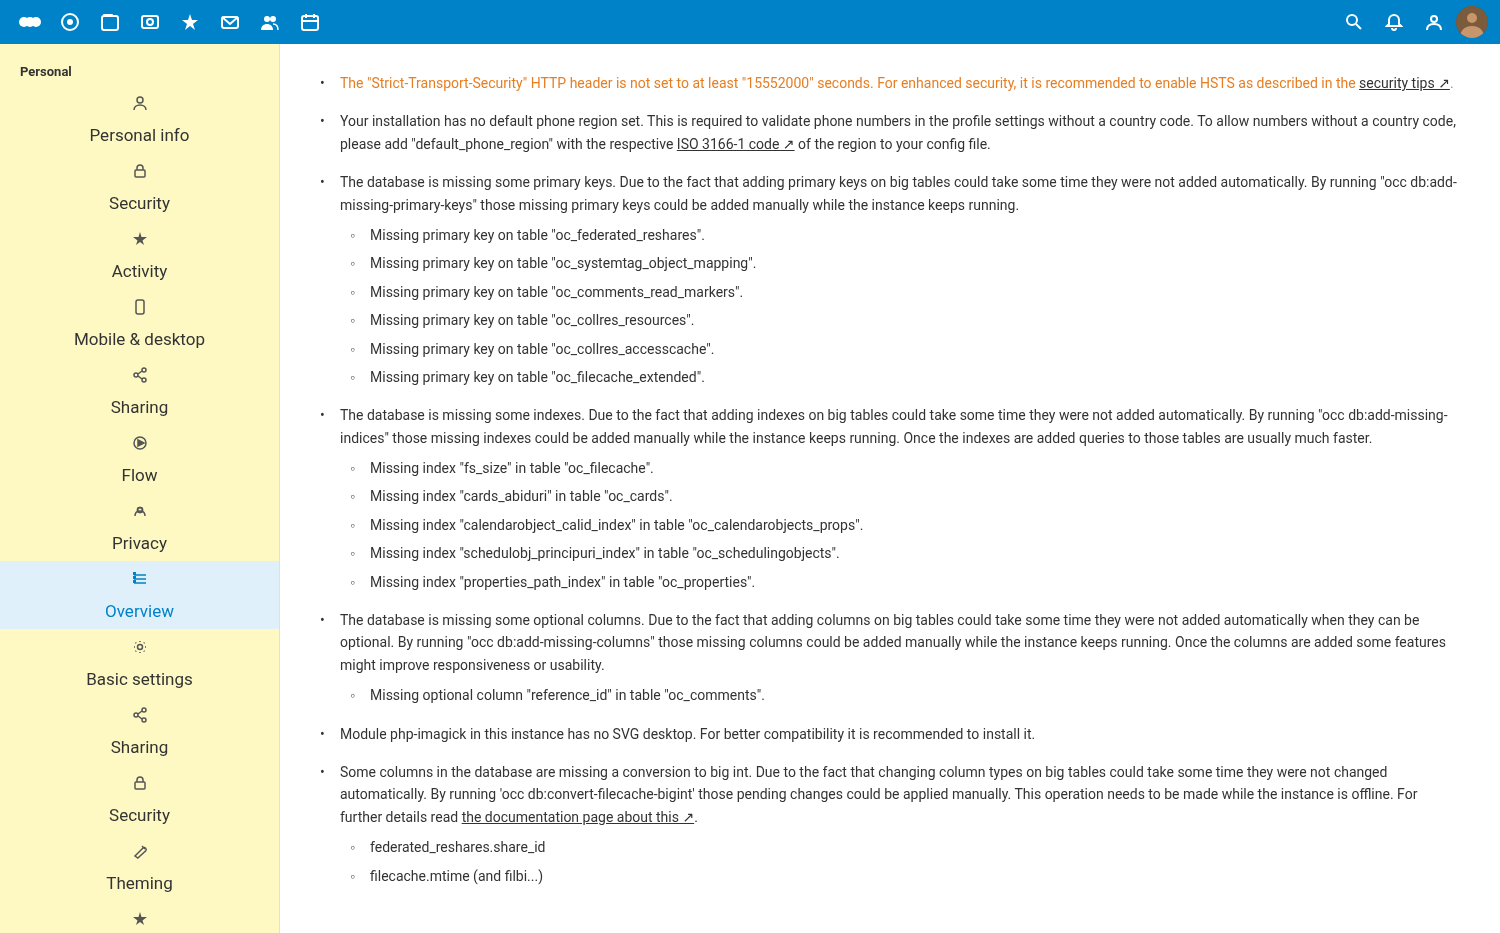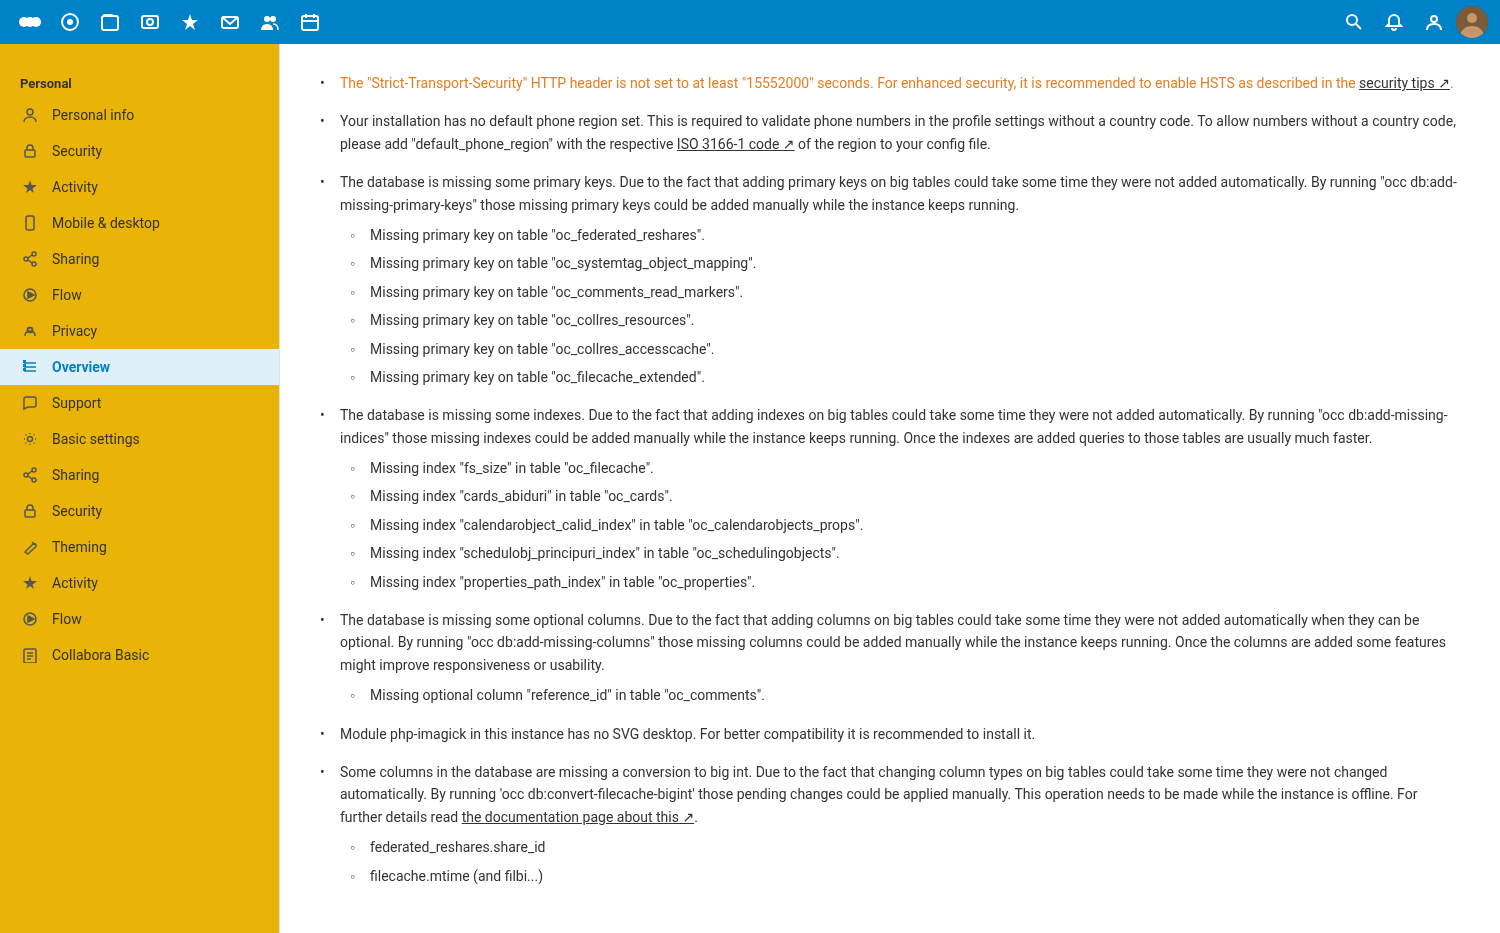--- a/index.html
+++ b/index.html
@@ -45,42 +45,43 @@
     .layout {
       display: flex;
       margin-top: 44px;
       height: calc(100vh - 44px);
     }
 
     
     .sidebar {
       width: 280px;
       min-width: 280px;
-      background: #eab308;
+      background: #fef9c3;
       border-right: 1px solid #e0e0e0;
       overflow-y: auto;
-      padding: 16px 0 16px 0;
+      padding: 4px 0 16px 0;
     }
     .sidebar-section-label {
       font-size: 13px;
       font-weight: 700;
       color: #333;
       padding: 16px 20px 6px 20px;
     }
     .sidebar-item {
       display: flex;
       align-items: center;
       padding: 8px 20px;
       cursor: pointer;
       color: #333;
       border-radius: 0;
       gap: 12px;
-      font-size: 14px;
-    }
-    .sidebar-item.active { background: #e0f0fa; color: #0082c9; font-weight: 700; text-align: center; }
+      font-size: 17px;
+      flex-direction: column;
+    }
+    .sidebar-item.active { background: #e0f0fa; color: #0082c9; font-weight: 400; text-align: center; }
     .sidebar-icon {
       width: 20px; height: 20px;
       display: flex; align-items: center; justify-content: center;
       font-size: 16px;
       flex-shrink: 0;
       color: #555;
     }
     .sidebar-item.active .sidebar-icon { color: #0082c9; }
 
     
@@ -301,28 +302,20 @@
         <svg width="16" height="16" viewBox="0 0 16 16" fill="none" stroke="#0082c9" stroke-width="1.5">
             <line x1="2" y1="4" x2="14" y2="4"></line>
             <line x1="2" y1="8" x2="14" y2="8"></line>
             <line x1="2" y1="12" x2="14" y2="12"></line>
             <rect x="1" y="1" width="3" height="3" fill="#0082c9" stroke="none"></rect>
             <rect x="1" y="5" width="3" height="3" fill="#0082c9" stroke="none"></rect>
             <rect x="1" y="9" width="3" height="3" fill="#0082c9" stroke="none"></rect>
           </svg>
       </span>
       <span>Overview</span>
-    </div>
-    <div class="sidebar-item">
-      <span class="sidebar-icon">
-        <svg width="16" height="16" viewBox="0 0 16 16" fill="none" stroke="#555" stroke-width="1.5">
-            <path d="M2 4a2 2 0 0 1 2-2h8a2 2 0 0 1 2 2v6a2 2 0 0 1-2 2H6l-4 2V4z"></path>
-          </svg>
-      </span>
-      <span>Support</span>
     </div>
     <div class="sidebar-item">
       <span class="sidebar-icon">
         <svg width="16" height="16" viewBox="0 0 16 16" fill="none" stroke="#555" stroke-width="1.5">
             <circle cx="8" cy="8" r="2.5"></circle>
             <path d="M8 2v1M8 13v1M2 8h1M13 8h1M3.5 3.5l.7.7M11.8 11.8l.7.7M3.5 12.5l.7-.7M11.8 4.2l.7-.7"></path>
           </svg>
       </span>
       <span>Basic settings</span>
     </div>

